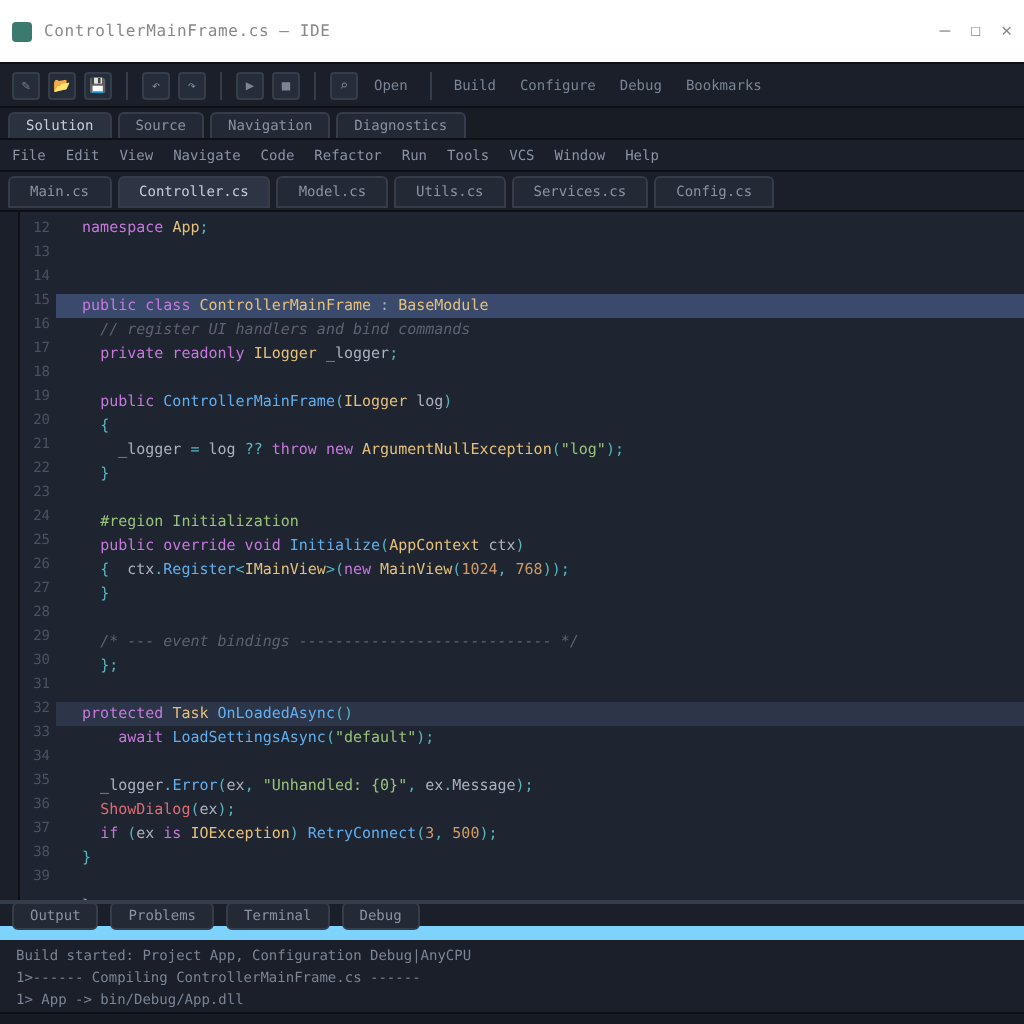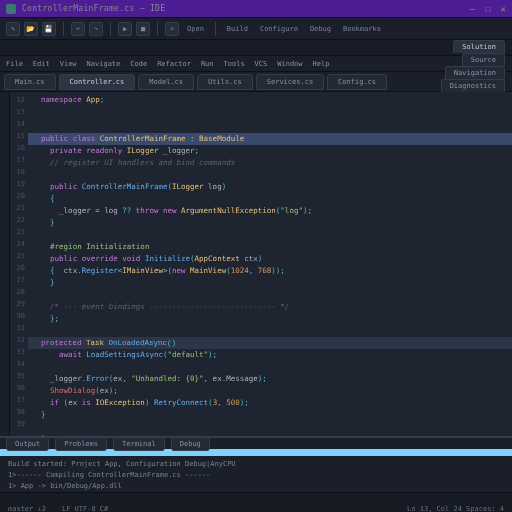--- a/index.html
+++ b/index.html
@@ -5,22 +5,22 @@
 * { margin: 0; padding: 0; box-sizing: border-box; }
 body {
   width: 512px; height: 512px;
   background: #1e2430;
   font-family: "Consolas", monospace;
   font-size: 8px;
   color: #abb2bf;
   overflow: hidden;
 }
 .titlebar {
-  height: 18px;
-  background: #4c1d95;
+  height: 32px;
+  background: #ffffff;
   display: flex; align-items: center;
   padding: 0 6px;
   justify-content: space-between;
   border-bottom: 1px solid #0d1015;
 }
 .titlebar .left { display: flex; align-items: center; gap: 6px; }
 .titlebar .logo { width: 10px; height: 10px; background: #3b7a6f; border-radius: 2px; }
 .titlebar .title { color: #888; font-size: 8px; letter-spacing: 0.3px; }
 .win-controls { display: flex; gap: 10px; color: #888; font-size: 9px; }
 .win-controls span { cursor: pointer; }
@@ -40,21 +40,20 @@
   color: #7a8494; font-size: 7px;
 }
 .toolbar .sep { width: 1px; height: 14px; background: #353c4a; margin: 0 3px; }
 .toolbar .tlabel { color: #7a8494; font-size: 7px; padding: 0 4px; }
 .nav-tabs {
   height: 16px;
   background: #171c25;
   display: flex; align-items: flex-end;
   padding: 0 4px;
   border-bottom: 1px solid #0d1015;
-  flex-direction: column;
 }
 .nav-tabs .ntab {
   padding: 2px 8px;
   background: #232a36;
   border: 1px solid #353c4a;
   border-bottom: none;
   border-radius: 3px 3px 0 0;
   margin-right: 3px;
   color: #8a92a3; font-size: 7px;
 }
@@ -112,21 +111,21 @@
   position: relative;
   overflow: hidden;
 }
 .editor .line {
   height: 12px;
   line-height: 12px;
   padding-left: 4px;
   white-space: pre;
   font-size: 7.5px;
 }
-.editor .line.hl { background: #2c3648; font-family: Liberation Mono, monospace; }
+.editor .line.hl { background: #2c3648; }
 .editor .line.hl-strong { background: #3a4a6d; margin-top: 27px; }
 .kw { color: #c678dd; }
 .fn { color: #61afef; }
 .str { color: #98c379; }
 .num { color: #d19a66; }
 .com { color: #5c6370; font-style: italic; }
 .cls { color: #e5c07b; }
 .op { color: #56b6c2; }
 .err { color: #e06c75; }
 .bottom-panel {
@@ -256,22 +255,22 @@
       <div class="ln">34</div>
       <div class="ln">35</div>
       <div class="ln">36</div>
       <div class="ln">37</div>
       <div class="ln">38</div>
       <div class="ln">39</div>
     </div>
   <div class="editor" id="editor">
       <div class="line">  <span class="kw">namespace</span> <span class="cls">App</span><span class="op">;</span></div>
       <div class="line hl-strong">  <span class="kw">public class</span> <span class="cls">ControllerMainFrame</span> : <span class="cls">BaseModule</span></div>
+      <div class="line">    <span class="com">// register UI handlers and bind commands</span></div>
       <div class="line">    <span class="kw">private readonly</span> <span class="cls">ILogger</span> _logger<span class="op">;</span></div>
-      <div class="line">    <span class="com">// register UI handlers and bind commands</span></div>
       <div class="line"> </div>
       <div class="line">    <span class="kw">public</span> <span class="fn">ControllerMainFrame</span><span class="op">(</span><span class="cls">ILogger</span> log<span class="op">)</span></div>
       <div class="line">    <span class="op">{</span></div>
       <div class="line">      _logger <span class="op">=</span> log <span class="op">??</span> <span class="kw">throw new</span> <span class="cls">ArgumentNullException</span><span class="op">(</span><span class="str">"log"</span><span class="op">);</span></div>
       <div class="line">    <span class="op">}</span></div>
       <div class="line"> </div>
       <div class="line">    <span class="str">#region Initialization</span></div>
       <div class="line">    <span class="kw">public override void</span> <span class="fn">Initialize</span><span class="op">(</span><span class="cls">AppContext</span> ctx<span class="op">)</span></div>
       <div class="line">    <span class="op">{</span>  ctx<span class="op">.</span><span class="fn">Register</span><span class="op">&lt;</span><span class="cls">IMainView</span><span class="op">&gt;(</span><span class="kw">new</span> <span class="cls">MainView</span><span class="op">(</span><span class="num">1024</span><span class="op">, </span><span class="num">768</span><span class="op">));</span></div>
       <div class="line">    <span class="op">}</span></div>

